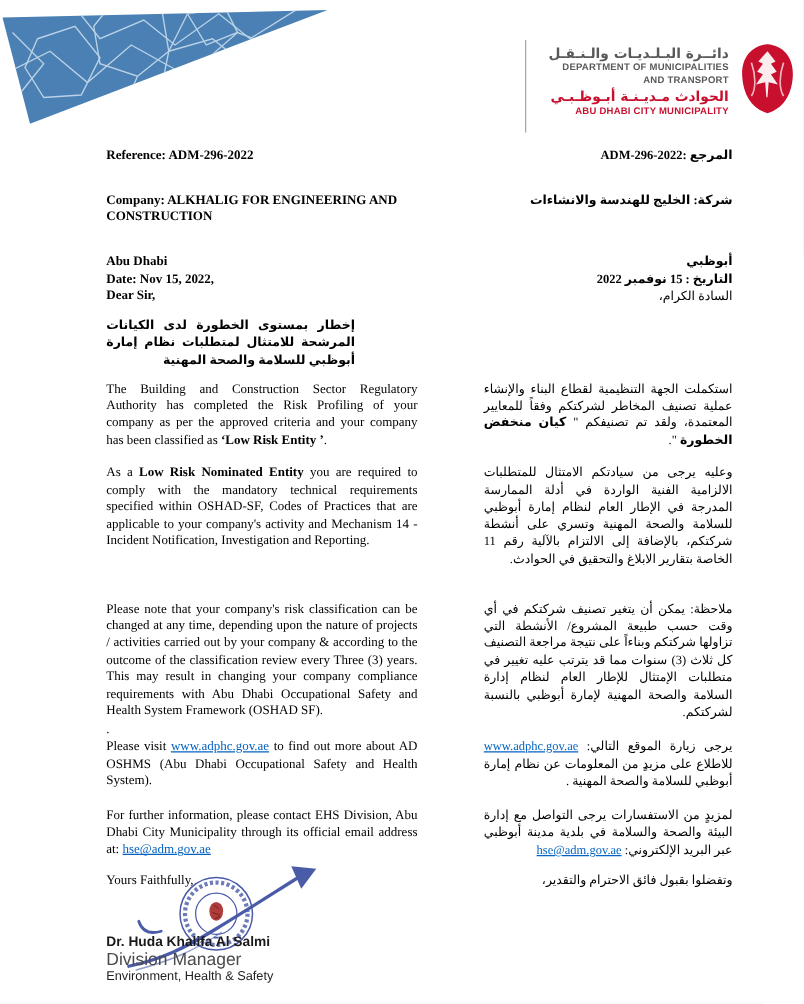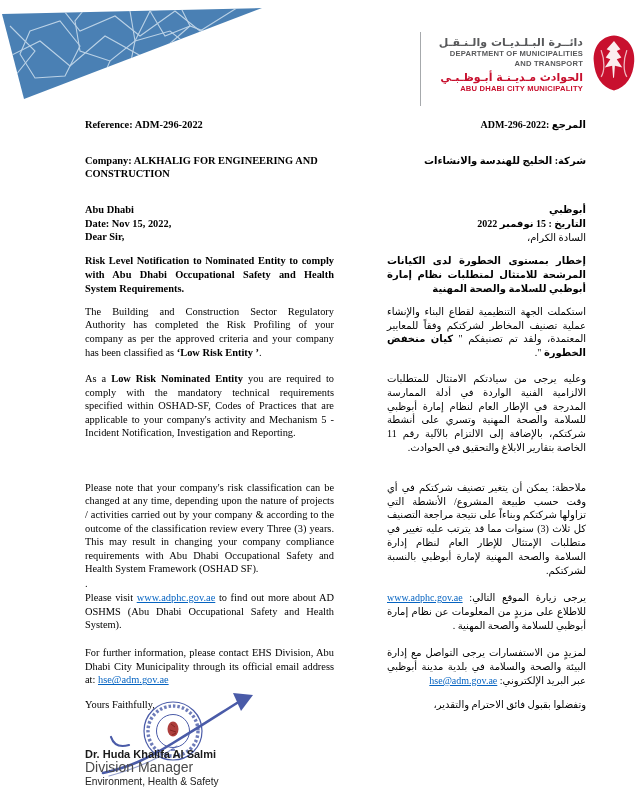--- a/index.html
+++ b/index.html
@@ -103,31 +103,30 @@
         <div class="bold">Dear Sir,</div>
       </div>
       <div class="ar">
         <div class="bold">أبوظبي</div>
         <div class="bold">التاريخ : 15 نوفمبر 2022</div>
         <div>السادة الكرام،</div>
       </div>
     </div>
 
     <div class="row subject-row">
-      <div class="en bold just">Risk Level Notification to  Nominated Entity to comply with Abu Dhabi Occupational Safety and Health System Requirements.</div>
       <div class="ar bold just">إخطار بمستوى الخطورة لدى الكيانات المرشحة للامتثال لمتطلبات نظام إمارة أبوظبي للسلامة والصحة المهنية</div>
     </div>
 
     <div class="row p1-row">
       <div class="en just"><span>The Building and Construction Sector Regulatory Authority has  completed the Risk Profiling of your company as per the approved criteria and your company has been classified as </span><span class="bold">‘Low Risk Entity ’</span><span>.</span></div>
       <div class="ar just"><span>استكملت الجهة التنظيمية لقطاع البناء والإنشاء عملية تصنيف المخاطر لشركتكم وفقاً للمعايير المعتمدة، ولقد تم تصنيفكم " </span><span class="bold">كيان منخفض الخطورة</span><span> ".</span></div>
     </div>
 
     <div class="row p2-row">
-      <div class="en just"><span>As a </span><span class="bold">Low Risk Nominated Entity</span><span> you are required to comply with the mandatory technical requirements specified within  OSHAD-SF, Codes of Practices that are applicable to your company's activity and Mechanism 5 - Incident Notification, Investigation and Reporting.</span></div>
+      <div class="en just"><span>As a </span><span class="bold">Low Risk Nominated Entity</span><span> you are required to comply with the mandatory technical requirements specified within  OSHAD-SF, Codes of Practices that are applicable to your company's activity and Mechanism 14 - Incident Notification, Investigation and Reporting.</span></div>
       <div class="ar just">وعليه يرجى من سيادتكم الامتثال للمتطلبات الالزامية الفنية الواردة في أدلة الممارسة المدرجة في الإطار العام لنظام إمارة أبوظبي للسلامة والصحة المهنية وتسري على أنشطة شركتكم، بالإضافة إلى الالتزام بالآلية رقم 11 الخاصة بتقارير الابلاغ والتحقيق في الحوادث.</div>
     </div>
 
     <div class="row p3-row">
       <div class="en just">Please note that your company's risk classification can be changed at any time, depending upon the nature of projects / activities carried out by your company &amp; according to the outcome of the classification review every Three (3) years. This may result in changing your company compliance requirements with Abu Dhabi Occupational Safety and Health System Framework (OSHAD SF).</div>
       <div class="ar just">ملاحظة: يمكن أن يتغير تصنيف شركتكم في أي وقت حسب طبيعة المشروع/ الأنشطة التي تزاولها شركتكم وبناءاً على نتيجة مراجعة التصنيف كل ثلاث (3) سنوات مما قد يترتب عليه تغيير في متطلبات الإمتثال للإطار العام لنظام إدارة السلامة والصحة المهنية لإمارة أبوظبي بالنسبة لشركتكم.</div>
     </div>
 
     <div class="row dot-row">
       <div class="en">.</div>

